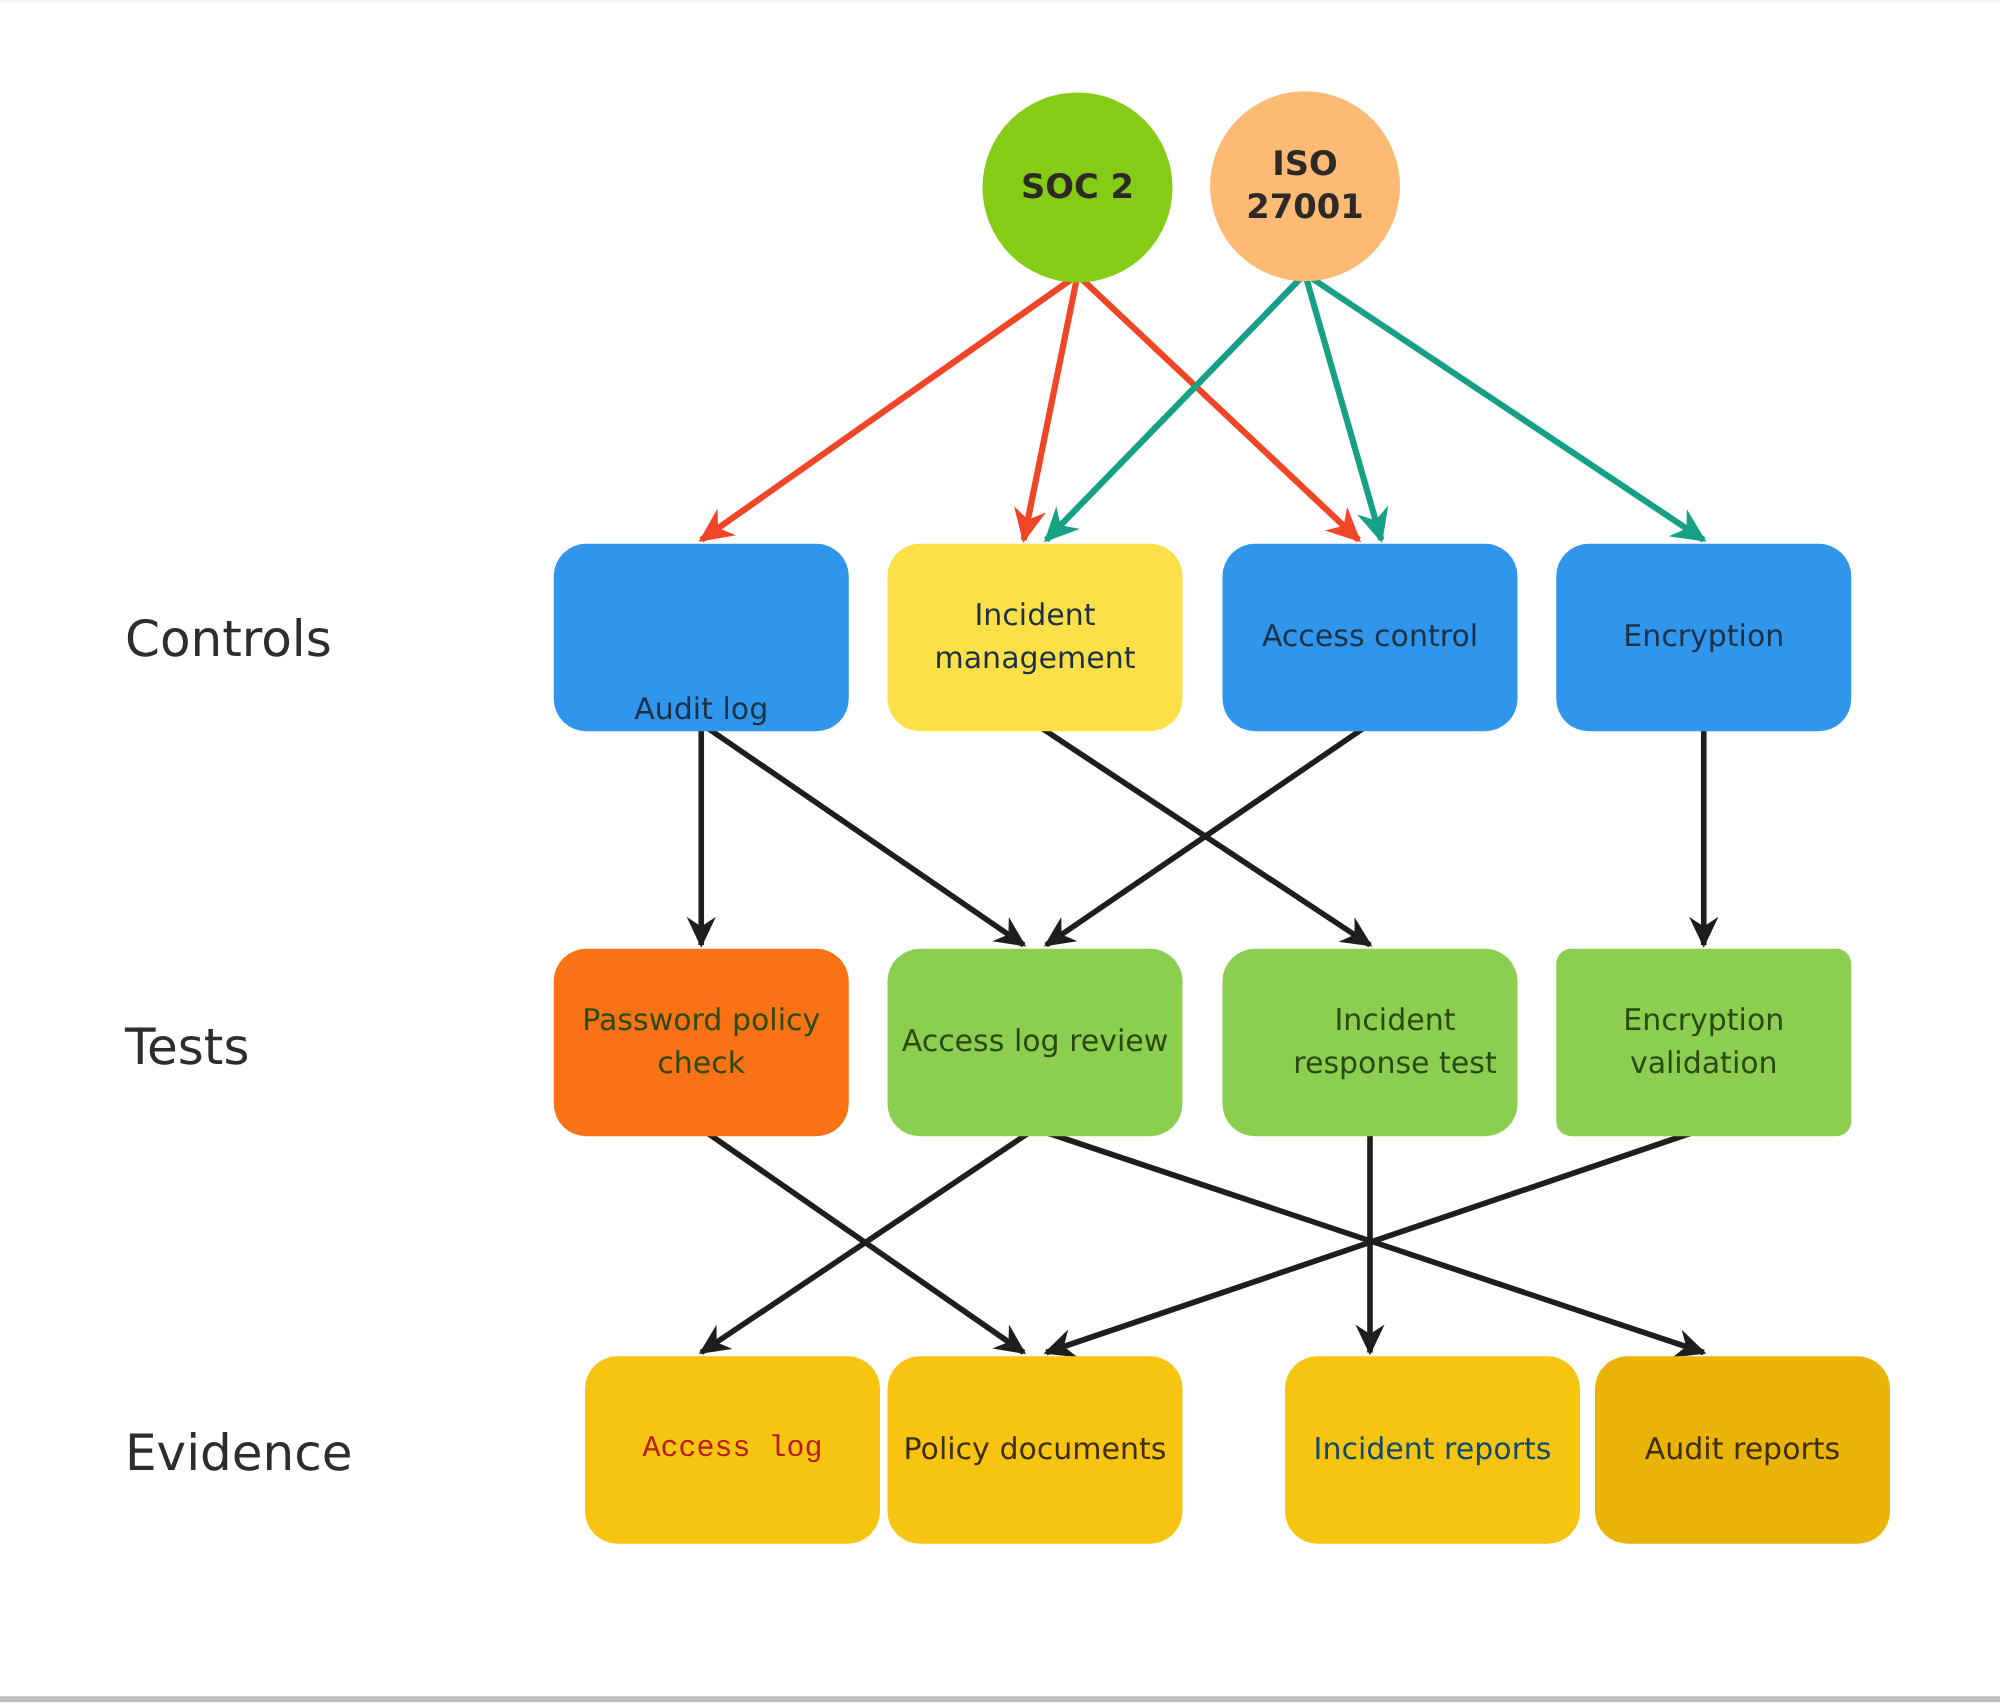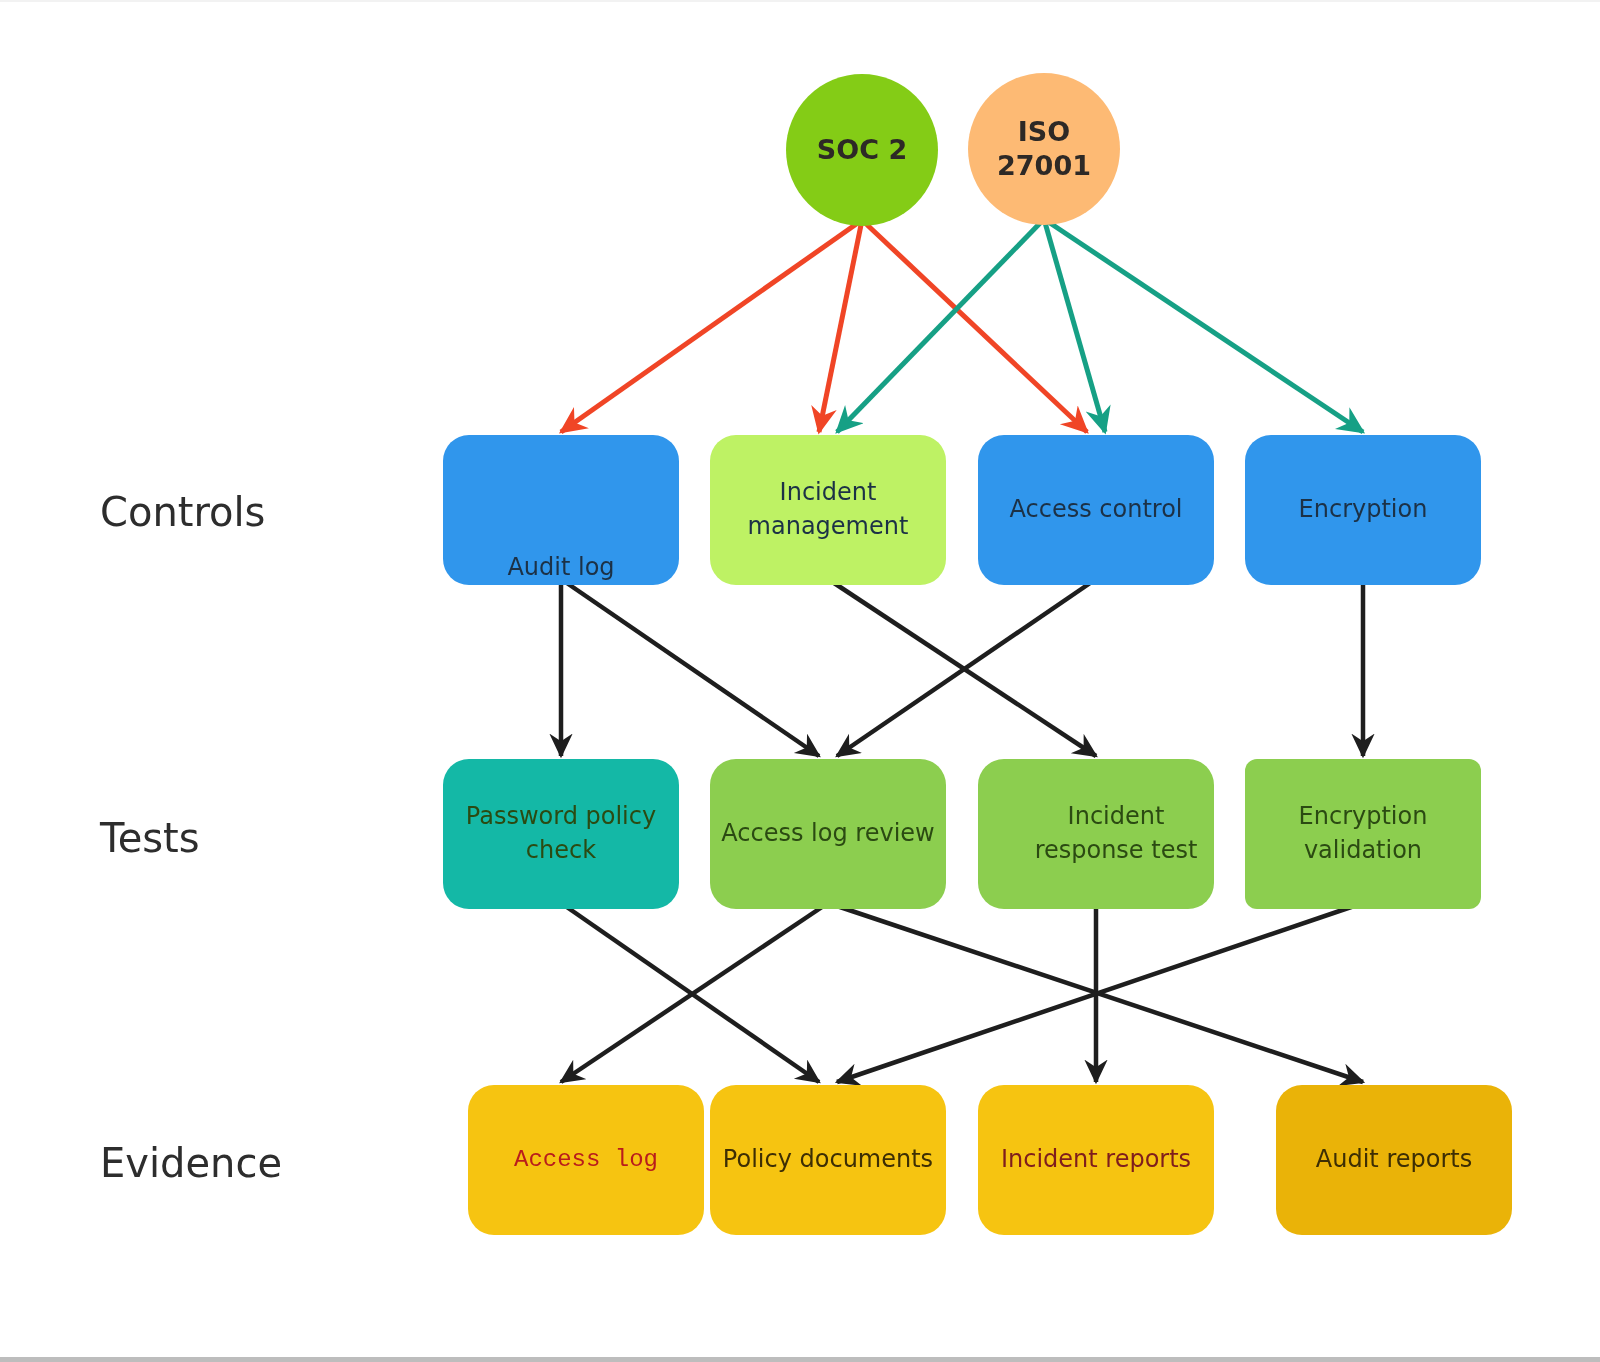--- a/index.html
+++ b/index.html
@@ -90,48 +90,48 @@
   <div id="node-layer">
       <div class="fw-circle" style="left: 786px; top: 72px; height: 152px; width: 152px; background: #84cc16;">
         <span class="lbl">SOC 2</span>
       </div>
       <div class="fw-circle" style="left: 968px; top: 71px; height: 152px; width: 152px; background: #fdba74;">
         <span class="lbl">ISO 27001</span>
       </div>
       <div class="box" style="left: 443px; top: 433px; background: rgb(48, 150, 236); color: rgb(28, 49, 70); align-items: flex-end;">
         <span>Audit log</span>
       </div>
-      <div class="box" style="left: 710px; top: 433px; background: #bef264; color: rgb(28, 49, 70);">
+      <div class="box" style="left: 710px; top: 433px; background: #fde047; color: rgb(28, 49, 70);">
         <span>Incident management</span>
       </div>
       <div class="box" style="left: 978px; top: 433px; background: rgb(48, 150, 236); color: rgb(28, 49, 70);">
         <span>Access control</span>
       </div>
       <div class="box" style="left: 1245px; top: 433px; background: rgb(48, 150, 236); color: rgb(28, 49, 70);">
         <span>Encryption</span>
       </div>
-      <div class="box" style="left: 443px; top: 757px; background: #14b8a6; color: rgb(43, 74, 18);">
+      <div class="box" style="left: 443px; top: 757px; background: #f97316; color: rgb(43, 74, 18);">
         <span>Password policy check</span>
       </div>
       <div class="box" style="left: 710px; top: 757px; background: rgb(140, 206, 79); color: rgb(43, 74, 18);">
         <span>Access log review</span>
       </div>
       <div class="box" style="left: 978px; top: 757px; background: rgb(140, 206, 79); color: rgb(43, 74, 18); padding-left: 48px;">
         <span>Incident response test</span>
       </div>
       <div class="box" style="left: 1245px; top: 757px; background: rgb(140, 206, 79); color: rgb(43, 74, 18); border-radius: 12px;">
         <span>Encryption validation</span>
       </div>
       <div class="box" style="left: 468px; top: 1083px; background: rgb(246, 196, 17); color: #b91c1c; font-family: Liberation Mono, monospace;">
         <span>Access log</span>
       </div>
       <div class="box" style="left: 710px; top: 1083px; background: rgb(246, 196, 17); color: rgb(61, 46, 4);">
         <span>Policy documents</span>
       </div>
-      <div class="box" style="left: 978px; top: 1083px; background: rgb(246, 196, 17); color: #7f1d1d; text-align: right;">
+      <div class="box" style="left: 1028px; top: 1083px; background: rgb(246, 196, 17); color: #0c4a6e; text-align: right;">
         <span>Incident reports</span>
       </div>
       <div class="box" style="left: 1253px; top: 1083px; background: #eab308; color: rgb(61, 46, 4); margin-left: 23px;">
         <span>Audit reports</span>
       </div>
     </div>
 
   <div class="bottom-strip"></div>
 </div>
 

